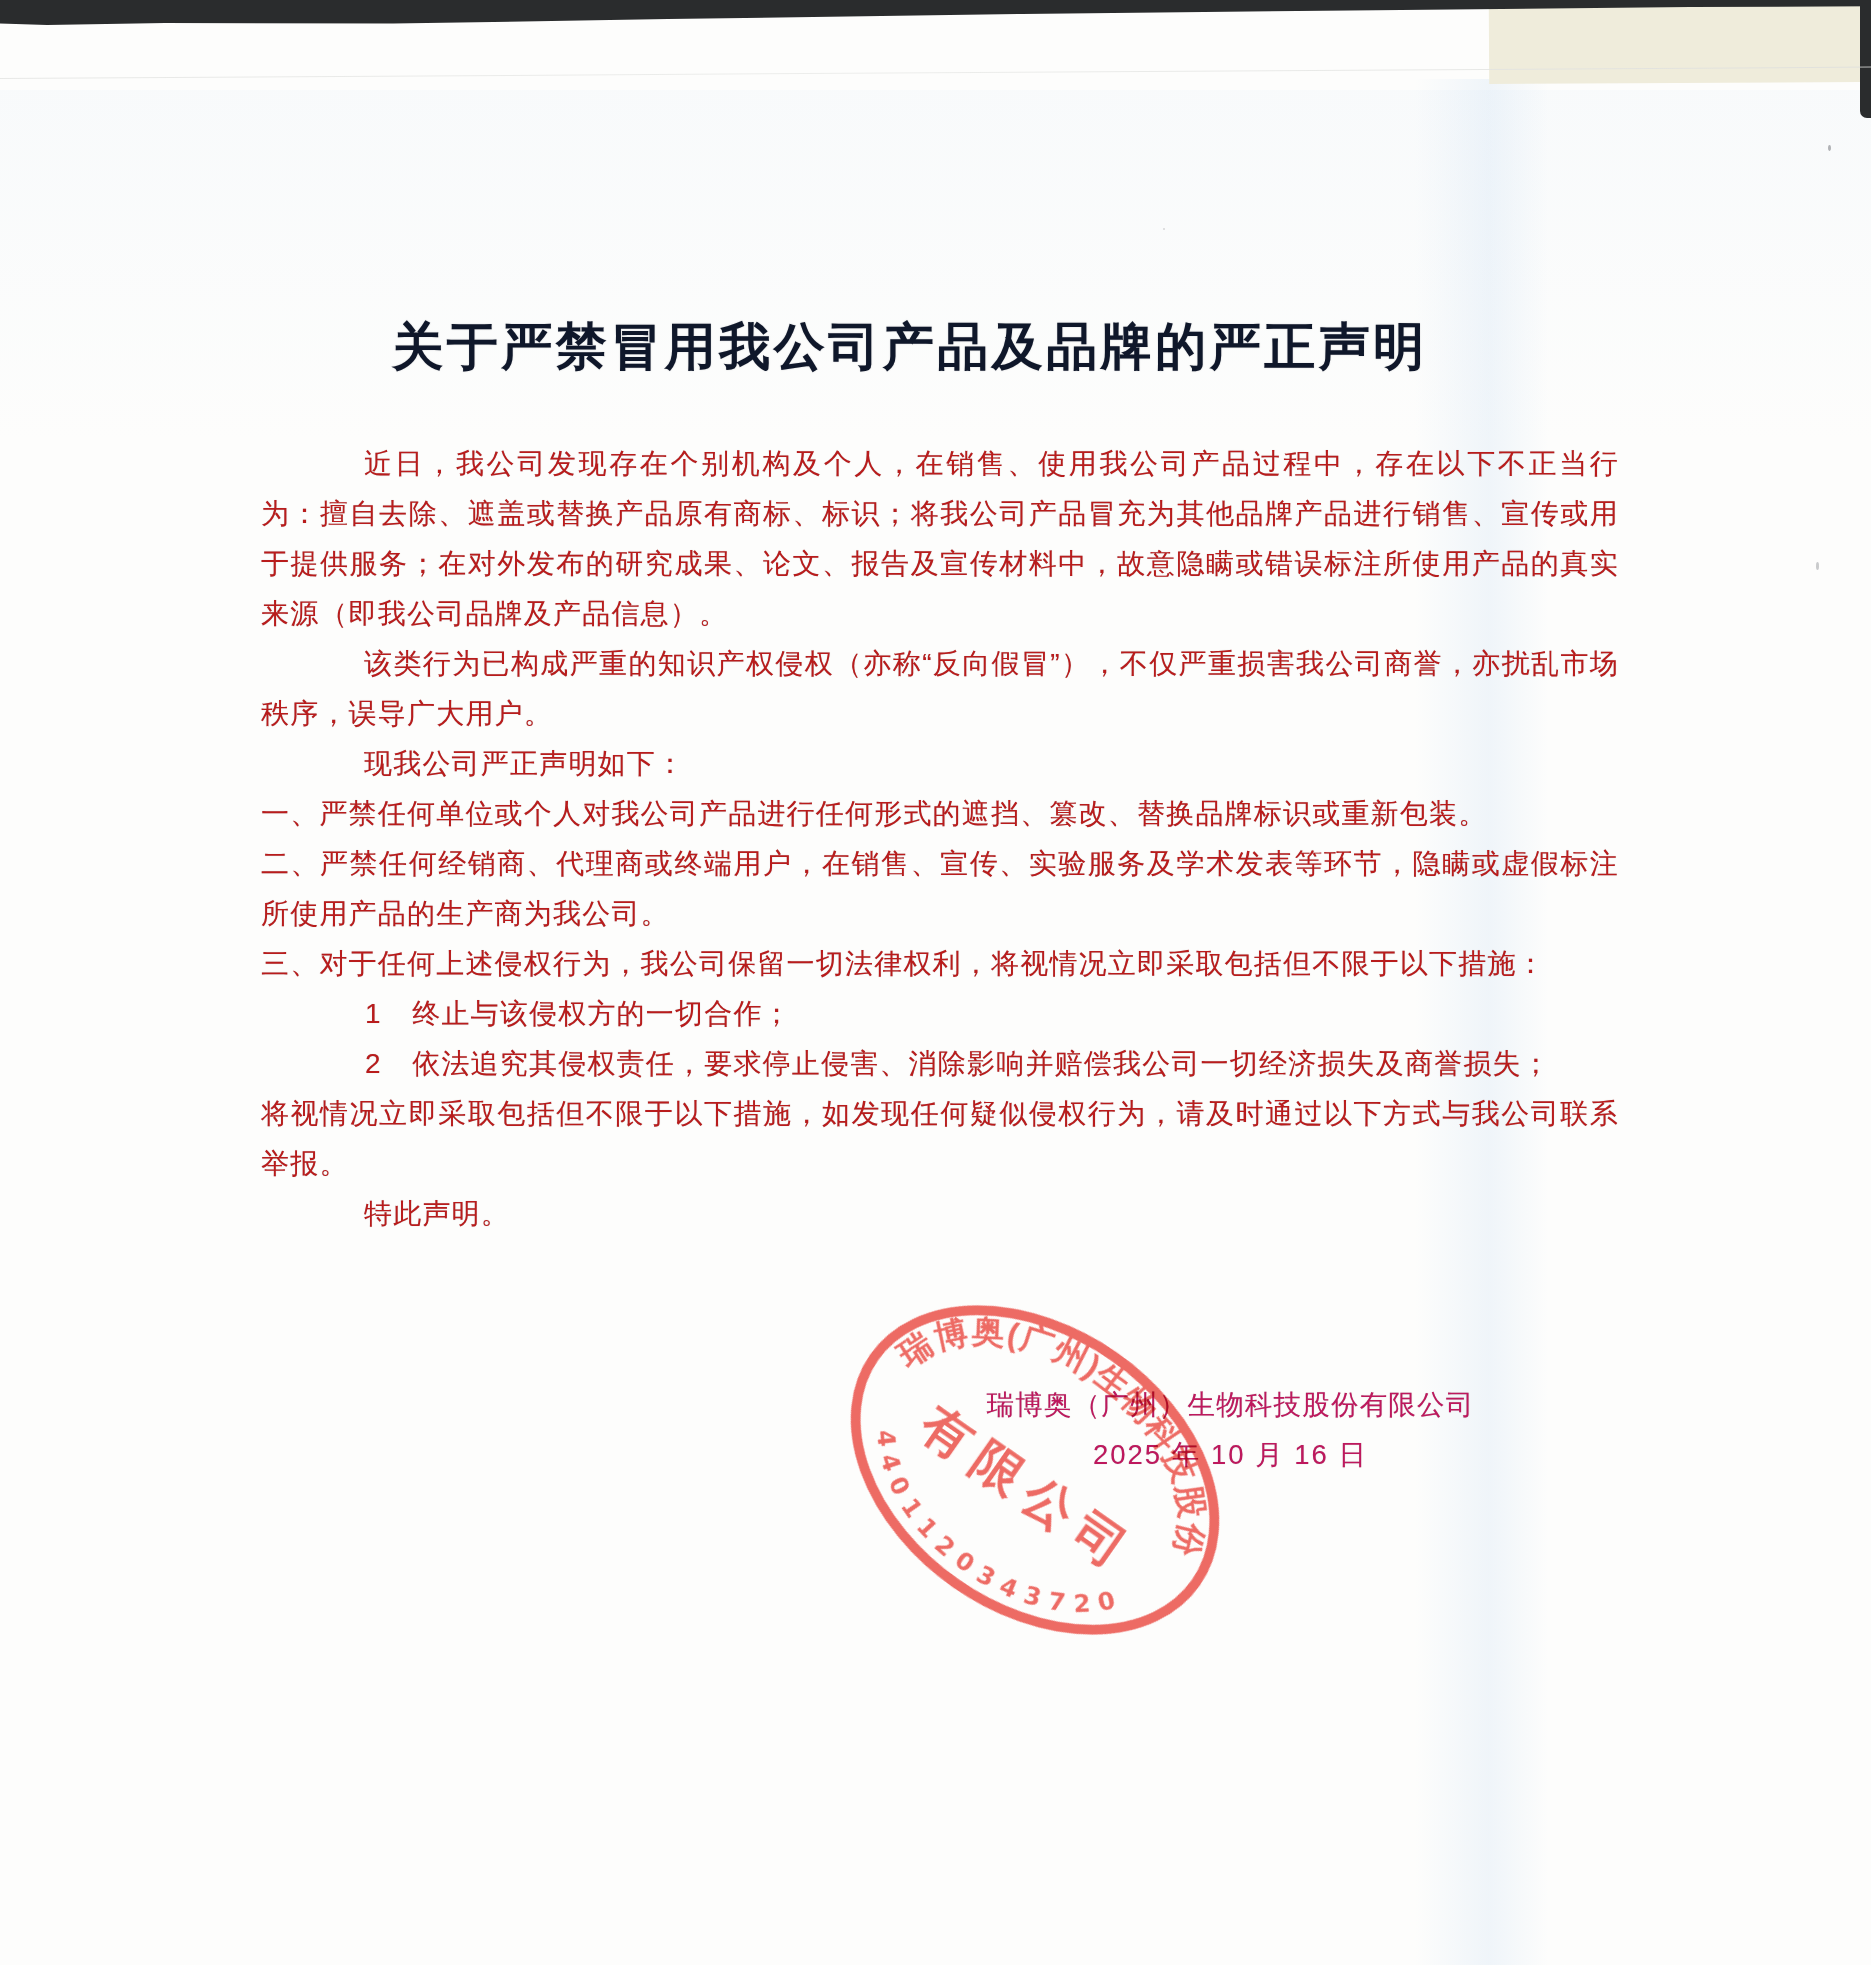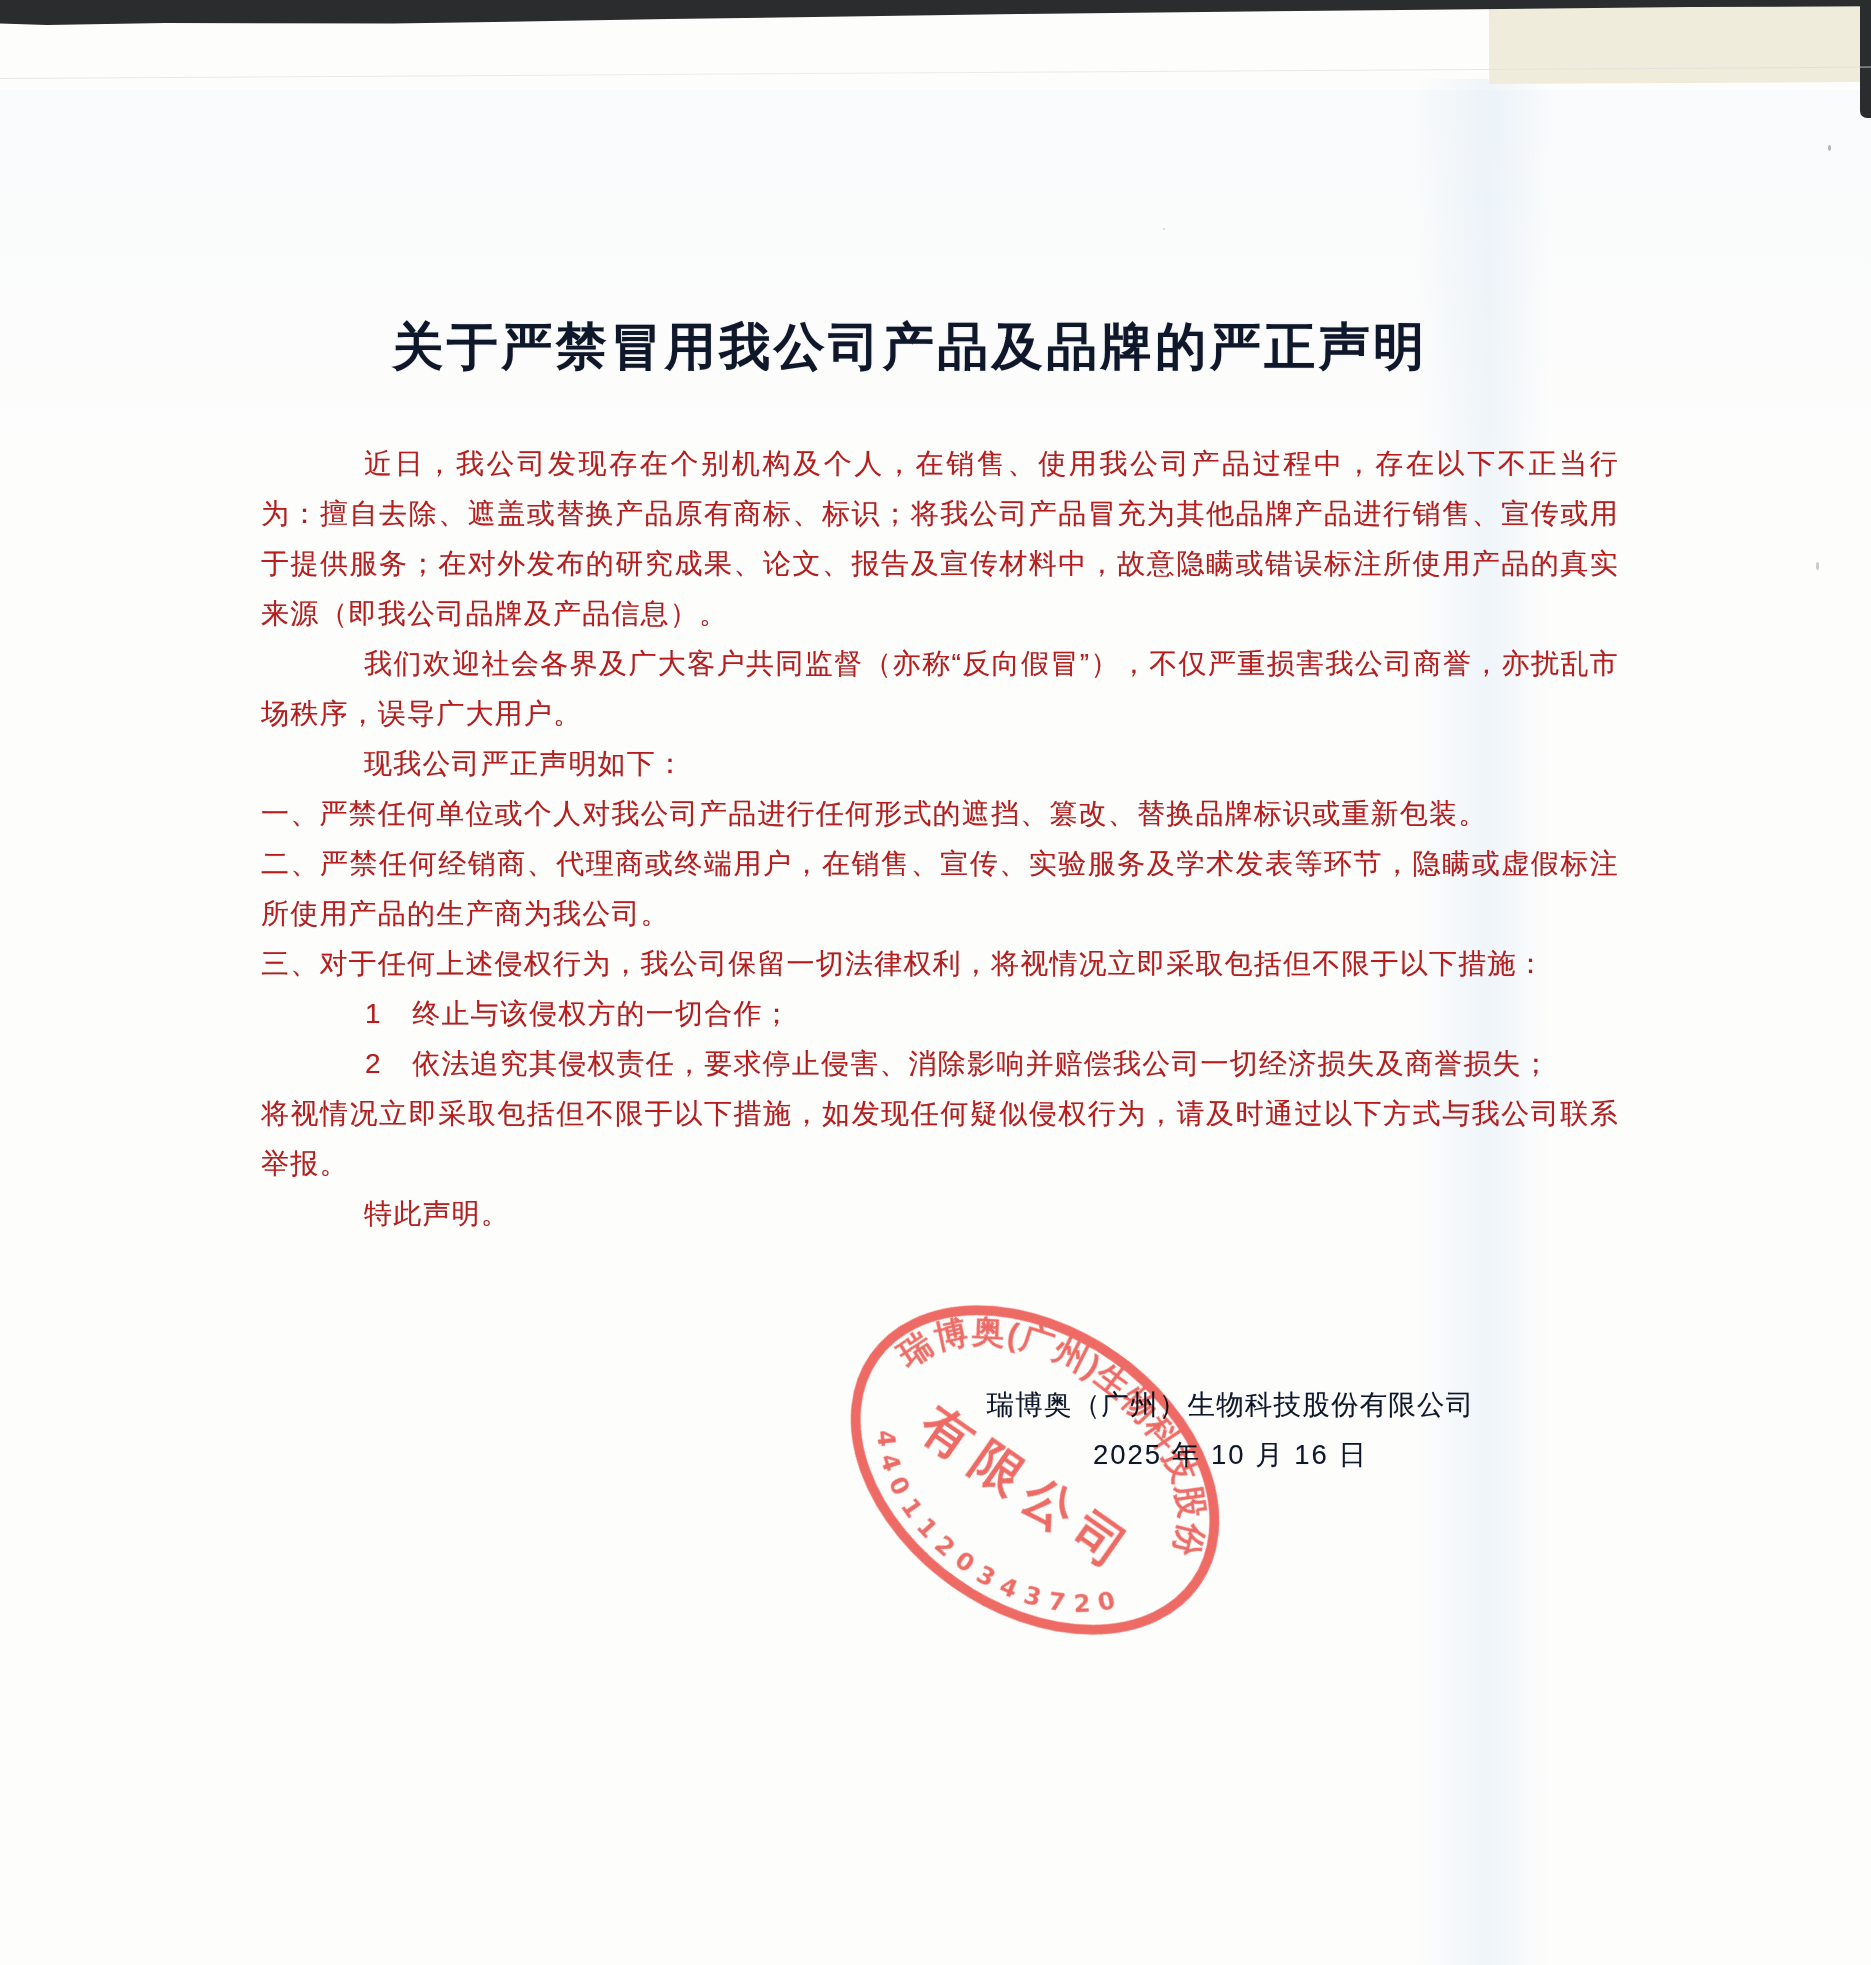--- a/index.html
+++ b/index.html
@@ -58,21 +58,21 @@
     text-shadow:0 0 0.8px rgba(41,42,50,0.30);
   }
   .doc-body p{margin:0; padding:0;}
   .doc-body p.indent{text-indent:103px;}
   .doc-body p.item{text-indent:104px;}
   .doc-body p.flush{text-indent:0;}
   .marker{letter-spacing:1.2px;}
 
   .signature{
     position:absolute; left:985px; top:1380px; width:491px;
-    font-size:27.5px; letter-spacing:1.2px; color:#0f172a;
+    font-size:27.5px; letter-spacing:1.2px; color:#be185d;
     text-align:center; line-height:50px;
     text-shadow:0 0 0.8px rgba(41,42,50,0.30);
     white-space:nowrap;
   }
   .signature .date{letter-spacing:2px;}
 
   .seal{
     position:absolute; left:819px; top:1254px; width:432px; height:432px;
     mix-blend-mode:multiply; opacity:0.92;
   }
@@ -91,21 +91,21 @@
   <div class="page-edge-line"></div>
 
   <div class="speck s1"></div>
   <div class="speck s2"></div>
   <div class="speck s3"></div>
 
   <div class="title">关于严禁冒用我公司产品及品牌的严正声明</div>
 
   <div class="doc-body" id="doc-body">
       <p class="para indent">近日，我公司发现存在个别机构及个人，在销售、使用我公司产品过程中，存在以下不正当行为：擅自去除、遮盖或替换产品原有商标、标识；将我公司产品冒充为其他品牌产品进行销售、宣传或用于提供服务；在对外发布的研究成果、论文、报告及宣传材料中，故意隐瞒或错误标注所使用产品的真实来源（即我公司品牌及产品信息）。</p>
-      <p class="para indent">我们欢迎社会各界及广大客户共同监督（亦称“反向假冒”），不仅严重损害我公司商誉，亦扰乱市场秩序，误导广大用户。</p>
+      <p class="para indent">该类行为已构成严重的知识产权侵权（亦称“反向假冒”），不仅严重损害我公司商誉，亦扰乱市场秩序，误导广大用户。</p>
       <p class="para indent">现我公司严正声明如下：</p>
       <p class="para flush">一、严禁任何单位或个人对我公司产品进行任何形式的遮挡、篡改、替换品牌标识或重新包装。</p>
       <p class="para flush">二、严禁任何经销商、代理商或终端用户，在销售、宣传、实验服务及学术发表等环节，隐瞒或虚假标注所使用产品的生产商为我公司。</p>
       <p class="para flush">三、对于任何上述侵权行为，我公司保留一切法律权利，将视情况立即采取包括但不限于以下措施：</p>
       <p class="para item"><span class="marker">1  </span>终止与该侵权方的一切合作；</p>
       <p class="para item"><span class="marker">2  </span>依法追究其侵权责任，要求停止侵害、消除影响并赔偿我公司一切经济损失及商誉损失；</p>
       <p class="para flush">将视情况立即采取包括但不限于以下措施，如发现任何疑似侵权行为，请及时通过以下方式与我公司联系举报。</p>
       <p class="para indent">特此声明。</p>
     </div>
 

